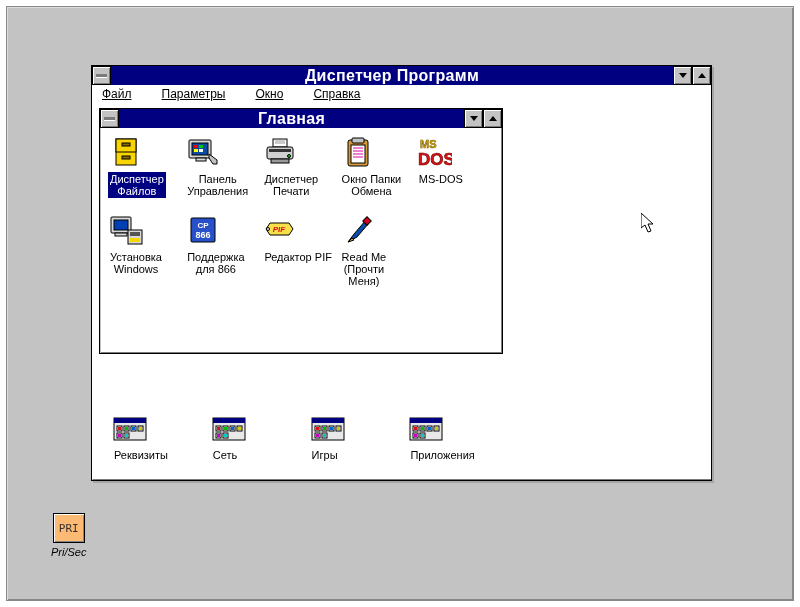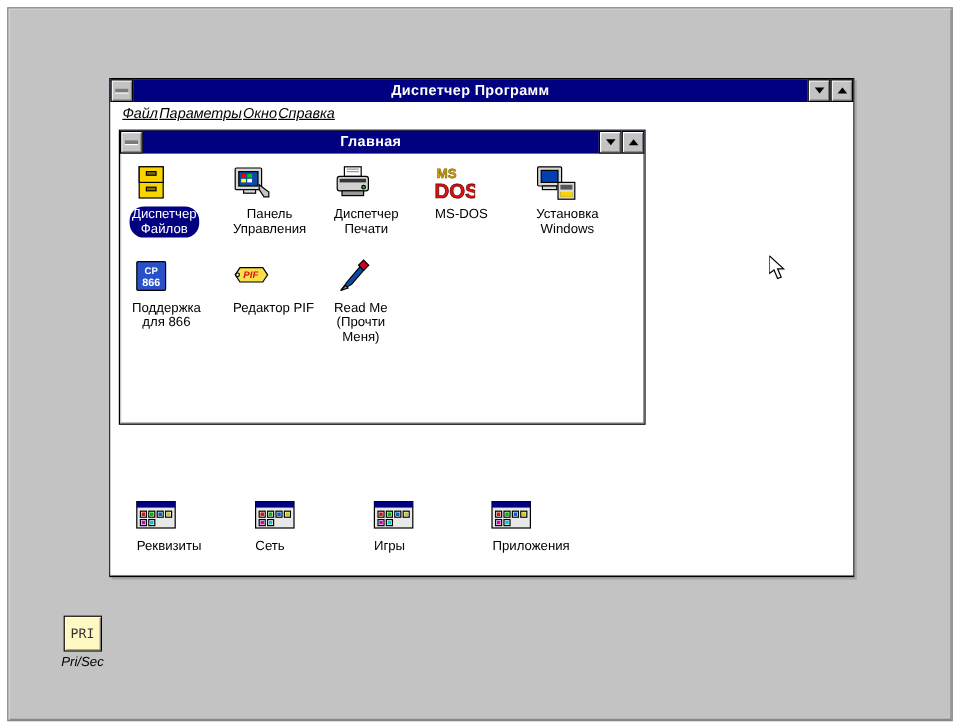--- a/index.html
+++ b/index.html
@@ -35,21 +35,21 @@
     align-items: stretch;
     height: 19px;
     background: #000080;
     color: #fff;
     font-weight: bold;
   }
   .titlebar .title {
     flex: 1;
     text-align: center;
     line-height: 19px;
-    font-size: 12px;
+    font-size: 16px;
     letter-spacing: 0.3px;
   }
   .sysbtn {
     width: 19px; height: 19px;
     background: #c3c3c3;
     border: 1px solid #000;
     box-shadow: inset 1px 1px 0 #fff, inset -1px -1px 0 #7b7b7b;
     display: flex;
     align-items: center;
     justify-content: center;
@@ -63,40 +63,39 @@
   .minmax-group { display: flex; }
   .arrow-down, .arrow-up {
     width: 0; height: 0;
     border-left: 4px solid transparent;
     border-right: 4px solid transparent;
   }
   .arrow-down { border-top: 5px solid #000; }
   .arrow-up { border-bottom: 5px solid #000; }
   .menubar {
     display: flex;
-    gap: 1px;
+    gap: 30px;
     padding: 2px 10px 3px;
     background: #fff;
     border-bottom: 0;
-    font-style: italic;
   }
   .menubar .menu {
     font-size: 12px;
     cursor: pointer;
   }
   .menubar .menu .ul { text-decoration: underline; }
   .client-area {
     position: relative;
     background: #fff;
     height: calc(100% - 19px - 20px);
   }
   .inner-window {
     position: absolute;
     left: 7px; top: 4px;
-    width: 439px; height: 246px;
+    width: 404px; height: 246px;
     background: #fff;
     border: 1px solid #000;
     box-shadow: inset 1px 1px 0 #c3c3c3, inset -1px -1px 0 #7b7b7b;
   }
   .icon-grid {
     display: grid;
     grid-template-columns: repeat(5, 1fr);
     padding: 6px 8px;
     row-gap: 14px;
   }
@@ -120,39 +119,38 @@
     align-items: center;
     justify-content: center;
   }
   .app-icon .label {
     margin-top: 2px;
     font-size: 11px;
     line-height: 12px;
     padding: 1px 2px;
     max-width: 86px;
     white-space: pre-line;
-    border-radius: 12px;
   }
   .app-icon.selected .label {
     background: #000080;
     color: #fff;
   }
   
   .grp-svg rect.cell { fill:#fff; }
   .desktop-icon {
     position: absolute;
     left: 44px; top: 506px;
     display: flex;
     flex-direction: column;
     align-items: center;
     cursor: pointer;
   }
   .desktop-icon .box {
     width: 32px; height: 30px;
-    background: #fef9c3;
+    background: #fdba74;
     border: 1px solid #000;
     box-shadow: inset 1px 1px 0 #fff, inset -1px -1px 0 #888;
     display:flex;align-items:center;justify-content:center;
     font-family: monospace;
     font-size: 11px;
     color:#333;
   }
   .desktop-icon .label {
     margin-top: 3px;
     font-size: 11px;
@@ -251,20 +249,35 @@
                 <rect x="4" y="11" width="26" height="12" rx="2" fill="#d0d0d0" stroke="#000"></rect>
                 <rect x="6" y="13" width="22" height="3" fill="#333"></rect>
                 <circle cx="26" cy="20" r="1.5" fill="#0c0" stroke="#000"></circle>
                 <rect x="8" y="23" width="18" height="4" fill="#999" stroke="#000"></rect>
               </svg>
             </div>
             <div class="label">Диспетчер
 Печати</div>
           </div>
 
+          <div class="app-icon">
+            <div class="glyph">
+              <svg width="30" height="32" viewBox="0 0 30 32">
+                <rect x="5" y="4" width="20" height="26" rx="2" fill="#d79a3a" stroke="#000"></rect>
+                <rect x="9" y="2" width="12" height="5" rx="1" fill="#c3c3c3" stroke="#000"></rect>
+                <rect x="8" y="9" width="14" height="18" fill="#fff" stroke="#000"></rect>
+                <line x1="10" y1="12" x2="20" y2="12" stroke="#e000a0"></line>
+                <line x1="10" y1="15" x2="20" y2="15" stroke="#e000a0"></line>
+                <line x1="10" y1="18" x2="20" y2="18" stroke="#e000a0"></line>
+                <line x1="10" y1="21" x2="20" y2="21" stroke="#e000a0"></line>
+              </svg>
+            </div>
+            <div class="label">Окно Папки
+Обмена</div>
+          </div>
 
           <div class="app-icon">
             <div class="glyph">
               <svg width="34" height="32" viewBox="0 0 34 32">
                 <text x="2" y="12" font-family="Arial Black,Arial" font-size="11" font-weight="900" fill="#d4a800" stroke="#7a5c00" stroke-width="0.5">MS</text>
                 <text x="0" y="29" font-family="Arial Black,Arial" font-size="17" font-weight="900" fill="#d11" stroke="#600" stroke-width="0.6">DOS</text>
               </svg>
             </div>
             <div class="label">MS-DOS</div>
           </div>

